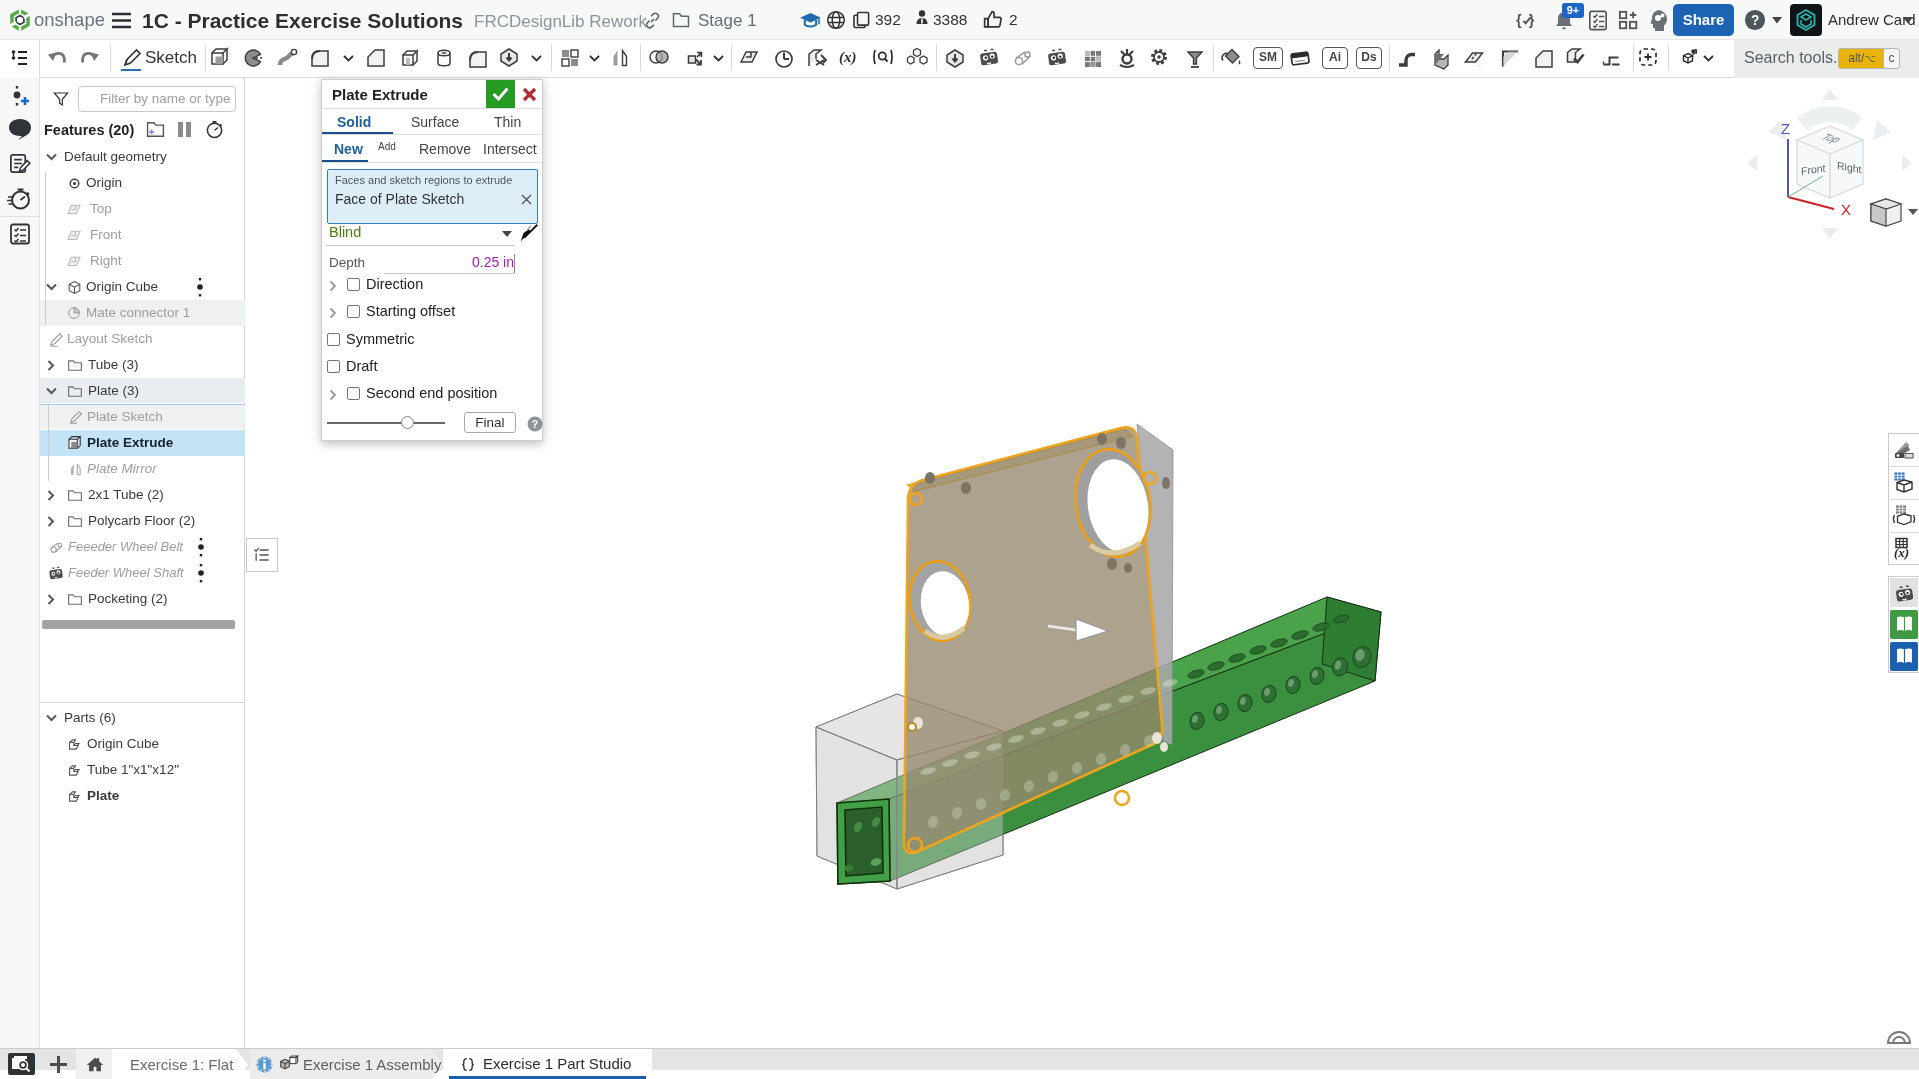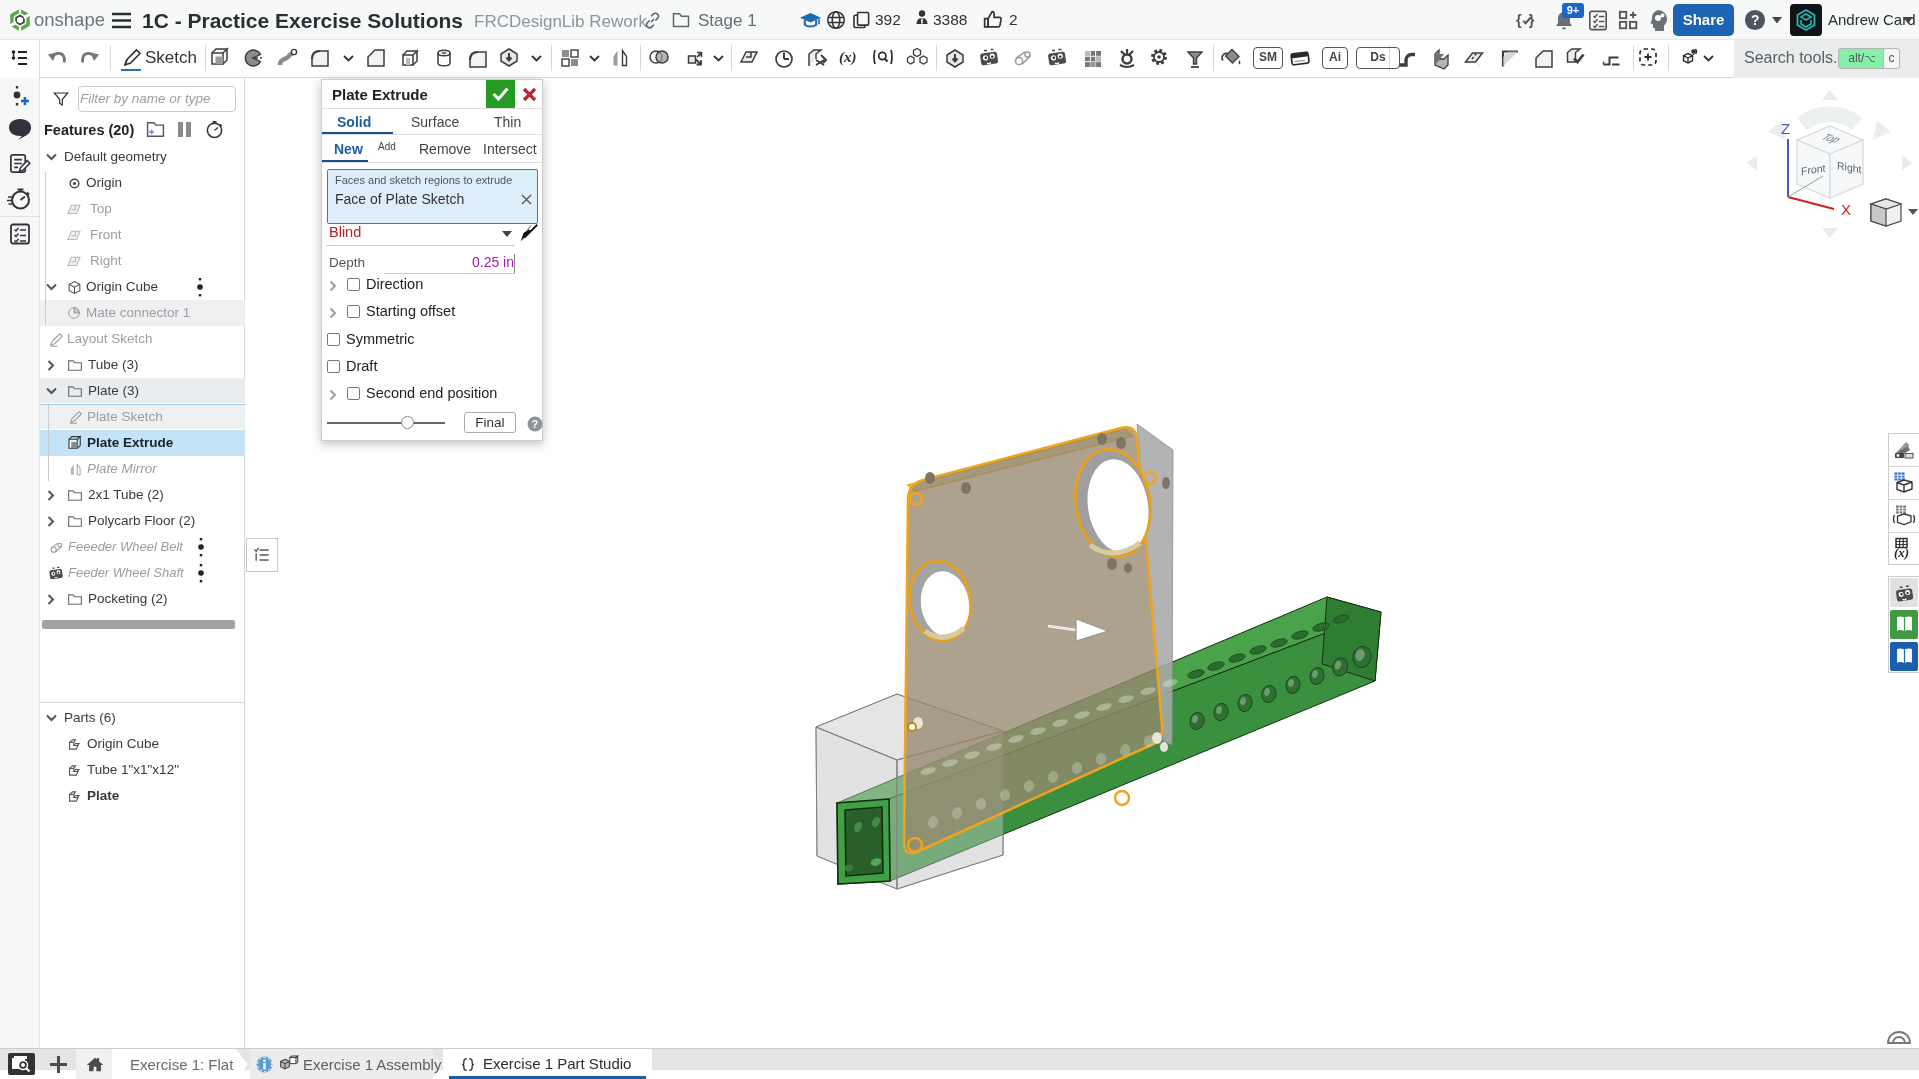--- a/index.html
+++ b/index.html
@@ -657,27 +657,27 @@
     <div class="sep" style="left:551px"></div>
     <div class="sep" style="left:640px"></div>
     <div class="sep" style="left:731px"></div>
     <div class="sep" style="left:936px"></div>
     <div class="sep" style="left:1213px"></div>
     <div class="sep" style="left:1389px"></div>
     <div class="sep" style="left:1633px"></div>
     <div class="sep" style="left:1668px"></div>
     <span class="chip" style="left:1253px;width:30px">SM</span>
     <span class="chip" style="left:1322px;width:26px">Ai</span>
-    <span class="chip" style="left:1356px;width:44px">Ds</span>
+    <span class="chip" style="left:1356px;width:26px">Ds</span>
     <svg class="ti" style="left:1288px" width="25" height="25" viewBox="0 0 24 24">
       <use href="#s-name"></use>
     </svg>
     <div class="a" style="left:1734px;top:0px;width:185px;height:38px;background:#ebecec"></div>
     <span class="a" style="left:1744px;top:9px;font-size:16px;color:#585f66">Search tools...</span>
-    <span class="a" style="left:1838px;top:8px;width:48px;height:21px;border:1px solid #b5b5b5;border-radius:3px;background:#86efac;font-size:12px;color:#555;text-align:center;line-height:19px">alt/<span style="font-size:10px">⌥</span></span>
+    <span class="a" style="left:1838px;top:8px;width:48px;height:21px;border:1px solid #b5b5b5;border-radius:3px;background:#eab308;font-size:12px;color:#555;text-align:center;line-height:19px">alt/<span style="font-size:10px">⌥</span></span>
     <span class="a" style="left:1883px;top:8px;width:17px;height:21px;border:1px solid #b5b5b5;border-radius:3px;background:#f5f5f5;font-size:12px;color:#555;text-align:center;line-height:19px">c</span>
   </div>
 <div id="strip" class="a">
 <svg class="a" style="left:8px;top:6px" width="24" height="24" viewBox="0 0 24 24">
       <path d="M9 2 v3 M9 19 v3" stroke="#333" stroke-width="2.4" stroke-dasharray="2.5 2"></path>
       <circle cx="9" cy="11" r="3.4" fill="#333"></circle>
       <path d="M17 13 v8 M13 17 h8" stroke="#1b64c8" stroke-width="2.6"></path>
     </svg>
 <svg class="a" style="left:7px;top:39px" width="26" height="24" viewBox="0 0 26 24">
       <path d="M13 2 C6 2 2 6 2 10.5 C2 15 6 19 13 19 q1 0 2-.12 L11 23 l8.5-4.8 C22.5 16.5 24 13.7 24 10.5 24 6 20 2 13 2 Z" fill="#30343a"></path>
@@ -698,21 +698,21 @@
 <svg class="a" style="left:8px;top:144px" width="24" height="24" viewBox="0 0 24 24" fill="none" stroke="#30343a" stroke-width="1.8">
       <rect x="3" y="2.5" width="18" height="19" rx="2"></rect>
       <path d="M6.5 7.5 l1.5 1.5 2.5-3 M12 8 h6 M6.5 13 l1.5 1.5 2.5-3 M12 13.5 h6 M6.5 18.5 l1.5 1.5 2.5-3 M12 19 h6" stroke-width="1.5"></path>
     </svg>
 </div>
 <div id="panel" class="a" style="font-size:14px">
 <svg class="a" style="left:13px;top:13px" width="16" height="16" viewBox="0 0 24 24" fill="none" stroke="#333" stroke-width="1.8">
       <path d="M2 3 h20 L14 12.5 V21 l-4-2.5 V12.5 Z"></path>
     </svg>
     <div class="a" style="left:38px;top:8px;width:158px;height:26px;border:1px solid #c9c9c9;border-radius:4px;background:#fff"></div>
-    <span class="a" style="left:40px;top:13px;font-style:italic;color:#9aa0a5;font-size:13.5px">Filter by name or type</span>
+    <span class="a" style="left:60px;top:13px;color:#9aa0a5;font-size:13.5px">Filter by name or type</span>
     <span class="a" style="left:4px;top:44px;font-weight:bold;color:#222;font-size:14.5px">Features (20)</span>
     <svg class="a" style="left:106px;top:43px" width="19" height="17" viewBox="0 0 24 21" fill="none" stroke="#555" stroke-width="1.8">
       <path d="M2 19 V2 h8 l2.5 3 H22 V19 Z"></path>
       <path d="M7 10.5 v6 M4 13.5 h6" stroke="#7a8fd4" stroke-width="2"></path>
     </svg>
     <div class="a" style="left:138px;top:44px;width:4.5px;height:15px;background:#8a8a8a"></div>
     <div class="a" style="left:146px;top:44px;width:4.5px;height:15px;background:#8a8a8a"></div>
     <svg class="a" style="left:165px;top:42px" width="19" height="19" viewBox="0 0 24 24" fill="none" stroke="#333" stroke-width="2">
       <circle cx="12" cy="13" r="9"></circle>
       <path d="M12 13 L16.5 9.5" stroke-width="1.8"></path>
@@ -922,21 +922,21 @@
 <span class="a" style="left:161px;top:61px;color:#444;font-size:14px">Intersect</span>
 <div class="a" style="left:0;top:80px;width:46px;height:2.5px;background:#1b4f8c"></div>
 <div class="a" style="left:0;top:82px;width:220px;height:1px;background:#ddd"></div>
 <div class="a" style="left:5px;top:89px;width:211px;height:55px;background:#ddeef9;border:1px solid #2f7fc1;border-radius:2px">
 <span class="a" style="left:7px;top:4px;font-size:11px;color:#4a5560">Faces and sketch regions to extrude</span>
 <span class="a" style="left:7px;top:21px;font-size:14px;color:#333">Face of Plate Sketch</span>
 <svg class="a" style="left:193px;top:24px" width="11" height="11" viewBox="0 0 11 11">
         <path d="M1 1 L10 10 M10 1 L1 10" stroke="#555" stroke-width="1.4"></path>
       </svg>
 </div>
-<span class="a" style="left:7px;top:144px;font-size:14.5px;color:#b91c1c">Blind</span>
+<span class="a" style="left:7px;top:144px;font-size:14.5px;color:#4d7c0f">Blind</span>
 <svg class="a" style="left:180px;top:151px" width="10" height="6" viewBox="0 0 10 6">
       <polygon points="0,0 10,0 5,6" fill="#444"></polygon>
     </svg>
 <div class="a" style="left:4px;top:165px;width:189px;height:1px;background:#ccc"></div>
 <svg class="a" style="left:196px;top:142px" width="22" height="22" viewBox="0 0 24 24">
       <path d="M21 3 L7 17" stroke="#111" stroke-width="2"></path>
       <path d="M14 10 L3 21 L6 12 L12 8 Z" fill="#111"></path>
       <path d="M14 4 l-4 5" stroke="#999" stroke-width="1.5"></path>
     </svg>
 <span class="a" style="left:7px;top:175px;font-size:13.5px;color:#555">Depth</span>

